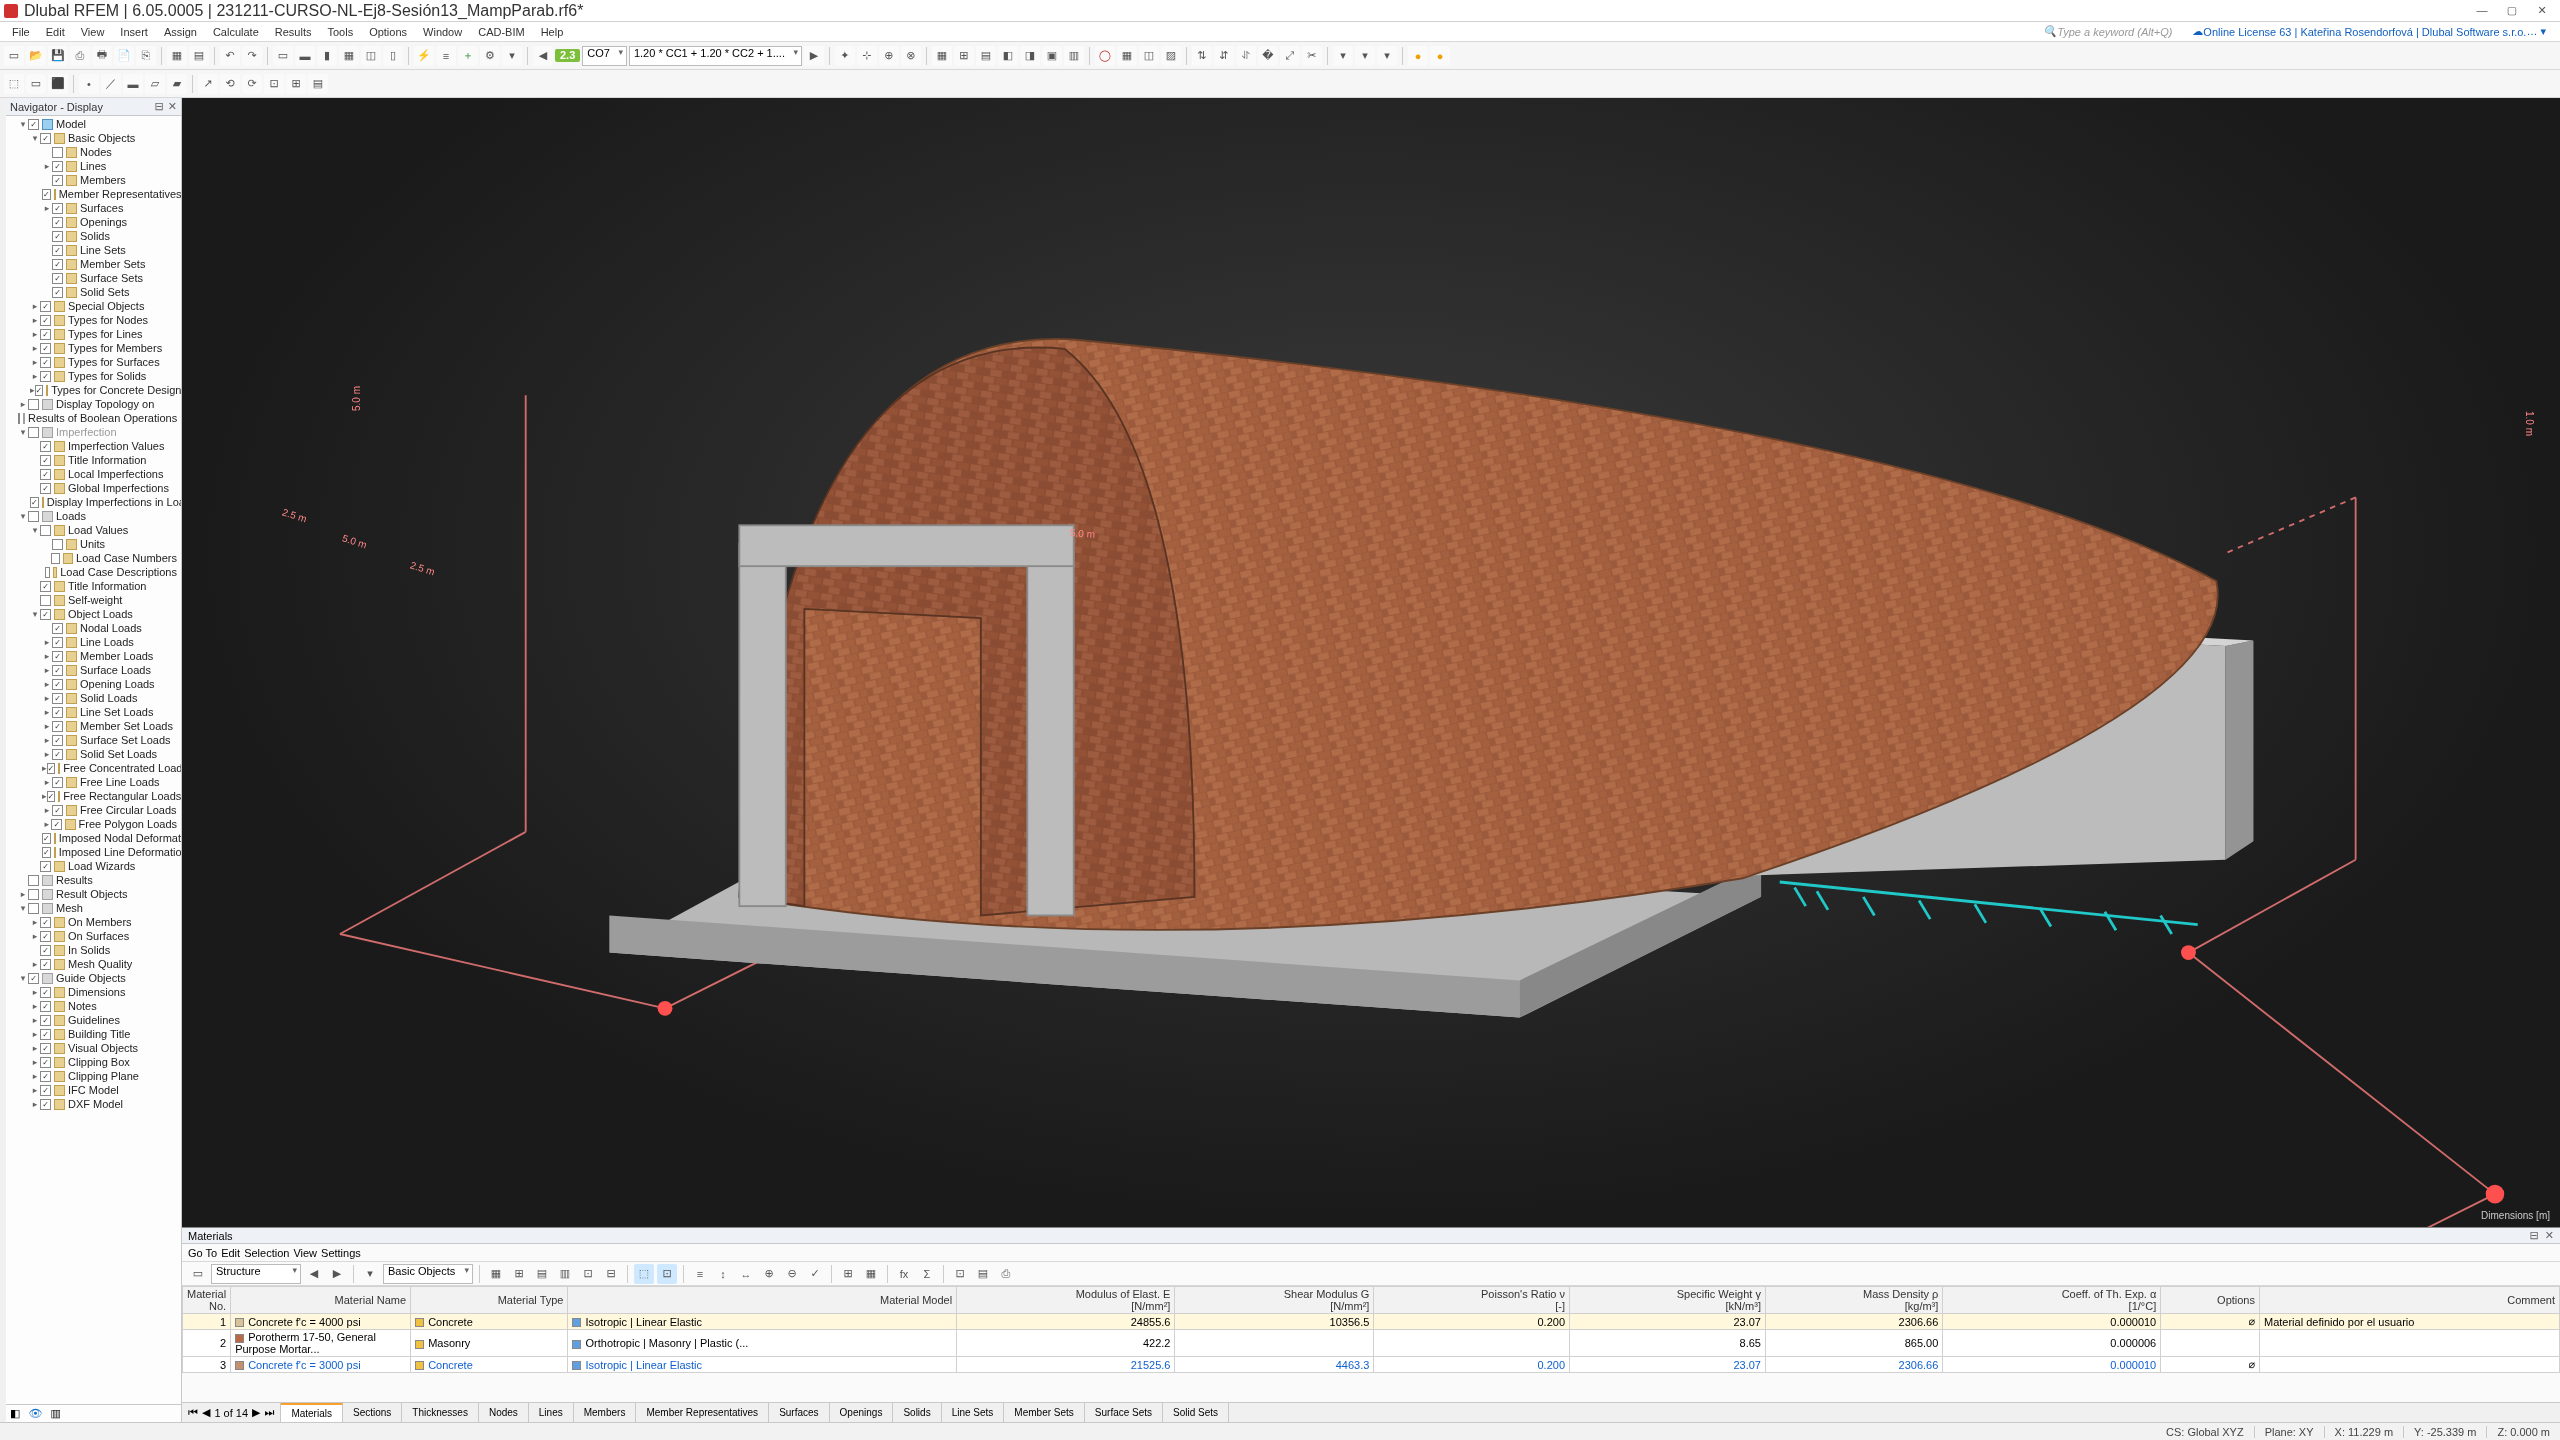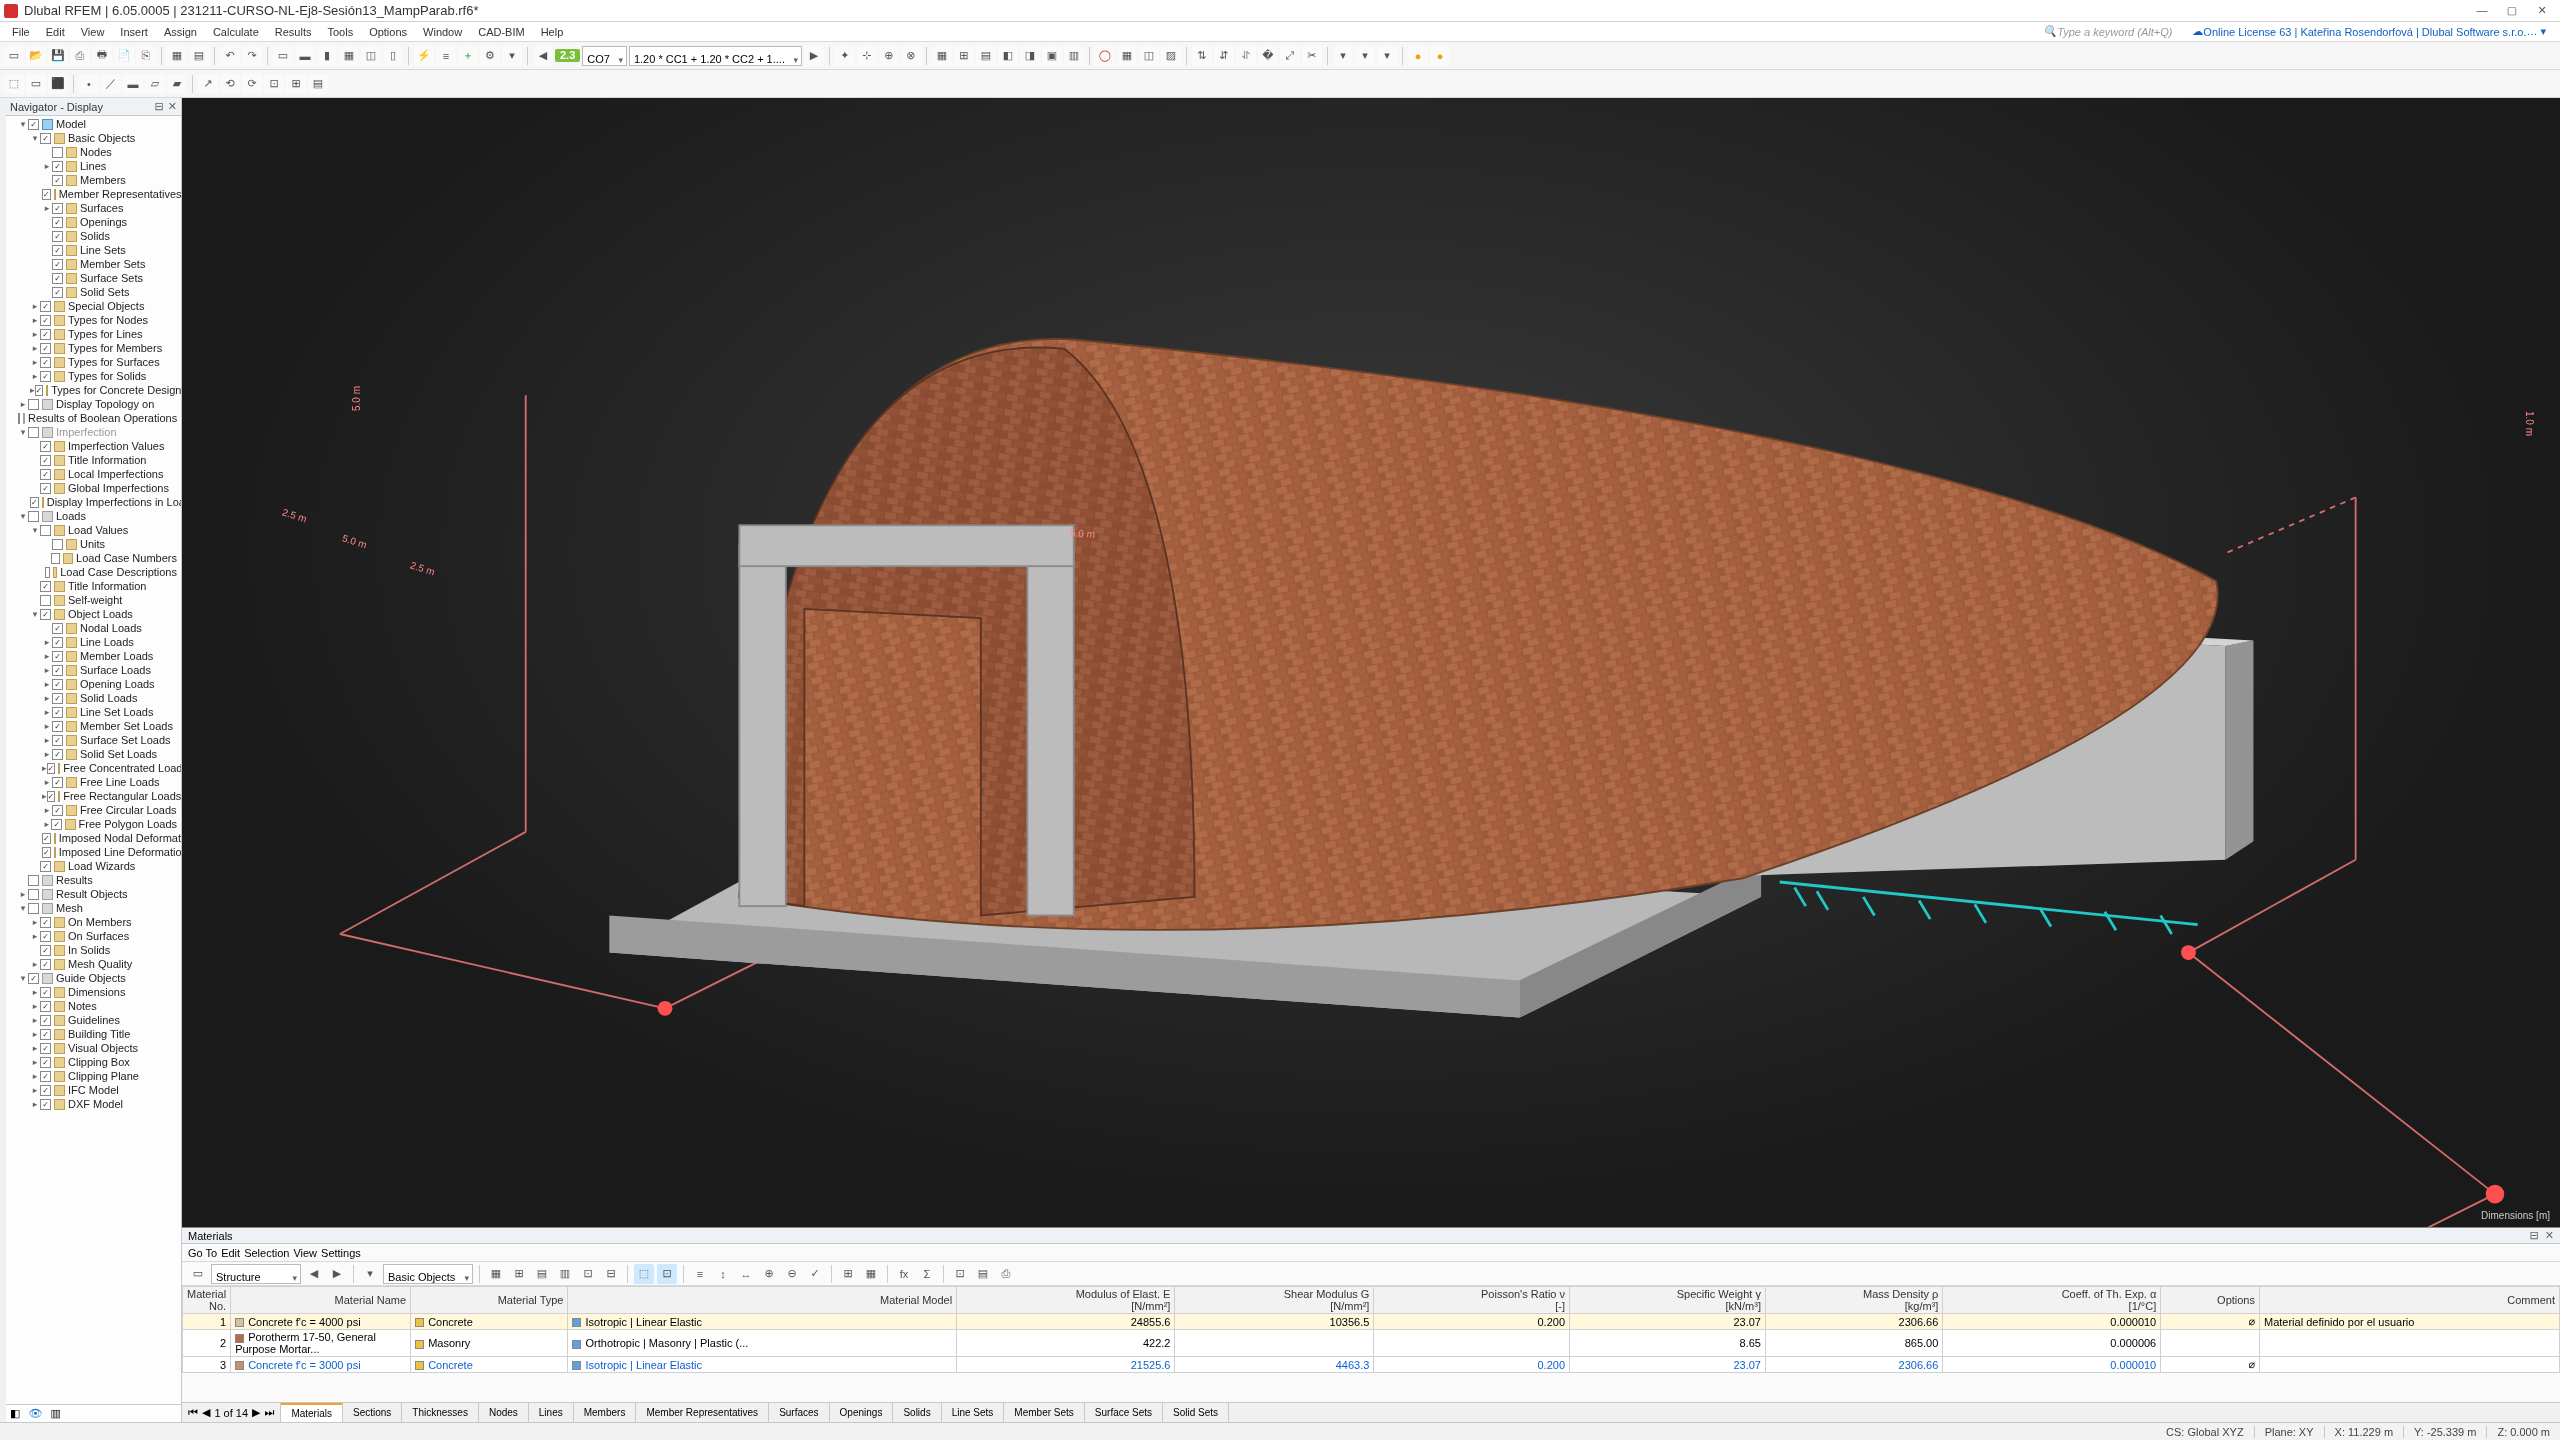--- a/index.html
+++ b/index.html
@@ -1,38 +1,38 @@
 <!DOCTYPE html>
 <html><head>
 <meta charset="utf-8">
 <style>
 * { margin: 0; padding: 0; box-sizing: border-box; font-family: "Segoe UI", Tahoma, sans-serif; font-size: 11px; user-select: none; }
 html, body { width: 100%; height: 100%; overflow: hidden; background: #f0f0f0; }
 
 
 .titlebar { height: 22px; background: #ffffff; display: flex; align-items: center; padding: 0 4px; border-bottom: 1px solid #d0d0d0; }
 .titlebar .app-icon { width: 14px; height: 14px; background: #d03030; margin-right: 6px; border-radius: 2px; }
-.titlebar .title { flex: 1; color: #333; font-size: 13px; }
+.titlebar .title { flex: 1; color: #333; font-size: 16px; }
 .winbtns { display: flex; gap: 2px; }
 .winbtn { width: 28px; height: 18px; display: flex; align-items: center; justify-content: center; color: #555; }
 
 
 .menubar { height: 20px; background: #ffffff; display: flex; align-items: stretch; padding: 0 4px; border-bottom: 1px solid #d8d8d8; }
 .menubar .mitem { padding: 0 8px; display: flex; align-items: center; color: #333; }
 .menubar .spacer { flex: 1; }
 .menubar .search-hint { color: #999; font-style: italic; padding: 0 10px; display:flex; align-items:center; }
 .menubar .license { color: #1060c0; padding: 0 10px; display:flex; align-items:center; }
 
 
 .toolbar { height: 28px; background: #f6f6f6; border-bottom: 1px solid #d8d8d8; display: flex; align-items: center; padding: 0 4px; gap: 2px; }
 .tbtn { width: 20px; height: 20px; border: 1px solid transparent; border-radius: 2px; display:flex; align-items:center; justify-content:center; color:#555; background:#fafafa; }
 .tsep { width:1px; height:18px; background:#ccc; margin:0 3px; }
 .tpill { background:#ffc233; color:#333; padding:1px 5px; border-radius:2px; font-weight:bold; font-size:10px; }
 .tpill.g { background:#7bbf3a; color:#fff; }
-.tdrop { min-width:120px; height:20px; border:1px solid #bbb; background:#fff; padding:0 16px 0 4px; position:relative; font-size:10px; display:flex; align-items:flex-end; }
+.tdrop { min-width:120px; height:20px; border:1px solid #bbb; background:#fff; padding:0 16px 0 4px; position:relative; font-size:10px; display:flex; align-items:flex-start; }
 .tdrop::after { content:"▾"; position:absolute; right:3px; color:#666; font-size:9px; }
 
 
 .main { position: absolute; top: 98px; bottom: 18px; left: 0; right: 0; display: flex; }
 
 
 .navigator { width: 176px; background: #fdfdfd; border-right: 1px solid #c8c8c8; display:flex; flex-direction:column;margin-left:6px; }
 .nav-title { height: 18px; background: #eef2f7; border-bottom:1px solid #c8c8c8; padding:0 4px; display:flex; align-items:center; font-size:10px; color:#333; }
 .nav-title .close { margin-left:auto; display:flex; gap:4px; color:#666; }
 .nav-tree { flex:1; overflow-y:auto; overflow-x:hidden; padding:1px 0; }

